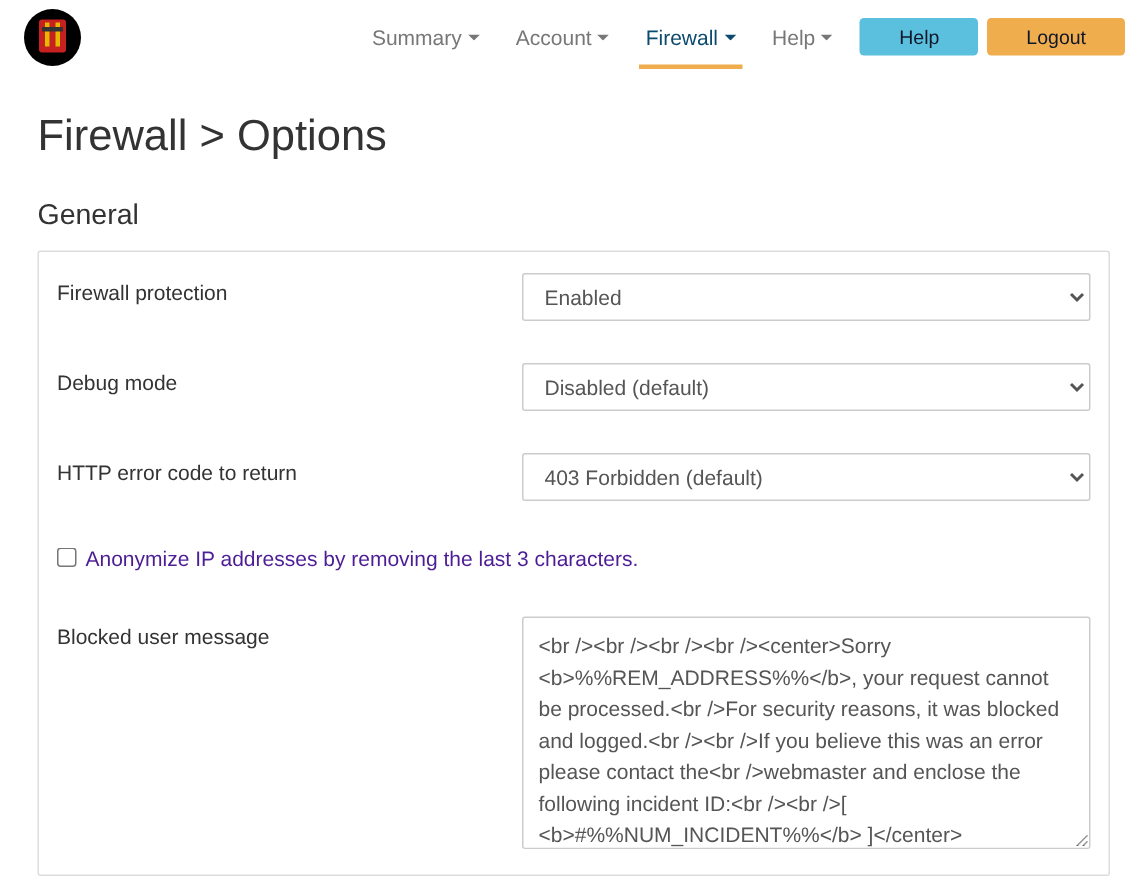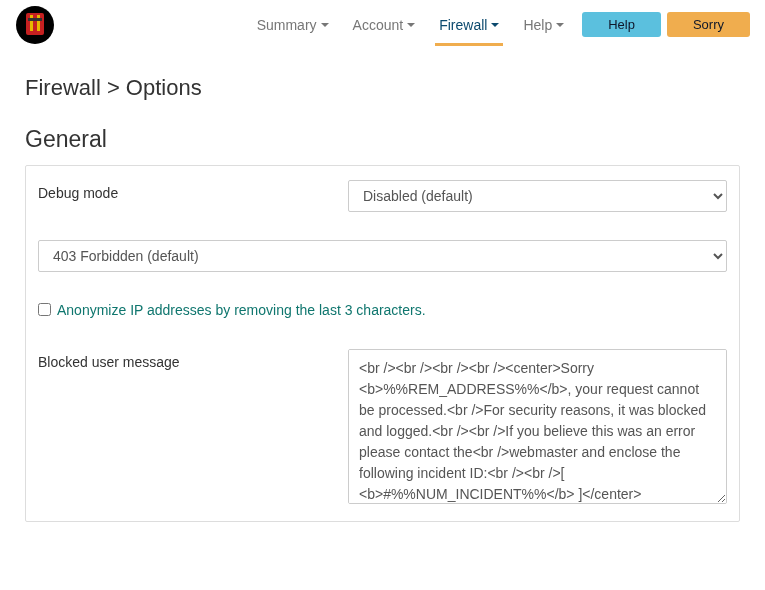--- a/index.html
+++ b/index.html
@@ -9,31 +9,31 @@
 .logo svg { width: 40px; height: 40px; }
 .nav-items { display: flex; flex: 1; justify-content: flex-end; align-items: center; }
 .nav-item { padding: 15px 12px; color: #777; cursor: pointer; display: flex; align-items: center; position: relative; }
 .nav-item.active { color: #0c4a6e; text-align: right; }
 .nav-item.active::after { content: ""; position: absolute; bottom: 2px; left: 8px; right: 8px; height: 3px; background: #f0ad4e; }
 .caret { display: inline-block; width: 0; height: 0; margin-left: 4px; vertical-align: middle; border-top: 4px dashed; border-right: 4px solid transparent; border-left: 4px solid transparent; }
 .btn { padding: 5px 26px; border-radius: 3px; color: #0f172a; font-size: 13px; cursor: pointer; border: none; margin-left: 6px; }
 .btn-help { background: #5bc0de; }
 .btn-logout { background: #f0ad4e; }
 .content { padding: 10px 25px; }
-.page-title { font-size: 22px; font-weight: 500; color: #333; margin: 15px 0 25px; }
-.section-title { font-size: 23px; font-weight: 500; margin-bottom: 12px; color: #333; }
+.page-title { font-size: 29px; font-weight: 500; color: #333; margin: 15px 0 25px; }
+.section-title { font-size: 19px; font-weight: 500; margin-bottom: 12px; color: #333; }
 .panel { border: 1px solid #ddd; border-radius: 2px; }
 .form-row { display: flex; padding: 14px 12px; align-items: flex-start; }
 .form-label { width: 310px; color: #333; padding-top: 5px; font-size: 14px; position: relative; }
 .form-control { flex: 1; }
 select.input { width: 100%; height: 32px; padding: 4px 10px; border: 1px solid #ccc; border-radius: 2px; background: #fff; font-size: 14px; color: #555; }
 textarea.input { width: 100%; padding: 8px 10px; border: 1px solid #ccc; border-radius: 2px; font-size: 14px; color: #555; line-height: 1.5; resize: vertical; min-height: 155px; font-family: inherit; }
 .checkbox-row { display: flex; align-items: flex-start; gap: 6px; }
 .checkbox-row input { margin-top: 3px; }
-.checkbox-label { color: #0f766e; line-height: 1.5; }
+.checkbox-label { color: #4c1d95; line-height: 1.5; }
 .help-icon { position: absolute; right: 18px; top: 2px; width: 20px; height: 20px; border-radius: 50%; background: #0d8dc8; color: #fff; display: flex; align-items: center; justify-content: center; font-weight: bold; font-size: 14px; cursor: pointer; }
 </style>
 </head>
 <body>
 
 <div class="navbar">
   <div class="logo">
     <svg viewBox="0 0 40 40">
       <circle cx="20" cy="20" r="19" fill="#000"></circle>
       <rect x="11" y="8" width="18" height="22" rx="2" fill="#c62020"></rect>
@@ -53,42 +53,51 @@
       </div>
     <div class="nav-item active">
         <span>Firewall</span>
         <span class="caret"></span>
       </div>
     <div class="nav-item">
         <span>Help</span>
         <span class="caret"></span>
       </div>
     <button class="btn btn-help">Help</button>
-    <button class="btn btn-logout">Sorry</button>
+    <button class="btn btn-logout">Logout</button>
   </div>
 </div>
 
 <div class="content">
   <h1 class="page-title">Firewall &gt; Options</h1>
 
   <h3 class="section-title">General</h3>
 
   <div class="panel">
 
+    <div class="form-row">
+      <div class="form-label">Firewall protection</div>
+      <div class="form-control">
+        <select class="input">
+          <option>Enabled</option>
+        </select>
+      </div>
+    </div>
 
     <div class="form-row">
       <div class="form-label">Debug mode</div>
       <div class="form-control">
         <select class="input">
           <option>Disabled (default)</option>
         </select>
       </div>
     </div>
 
     <div class="form-row">
+      <div class="form-label">HTTP error code to return</div>
       <div class="form-control">
         <select class="input">
           <option>403 Forbidden (default)</option>
         </select>
       </div>
     </div>
 
     <div class="form-row">
       <div class="form-control">
         <div class="checkbox-row">

